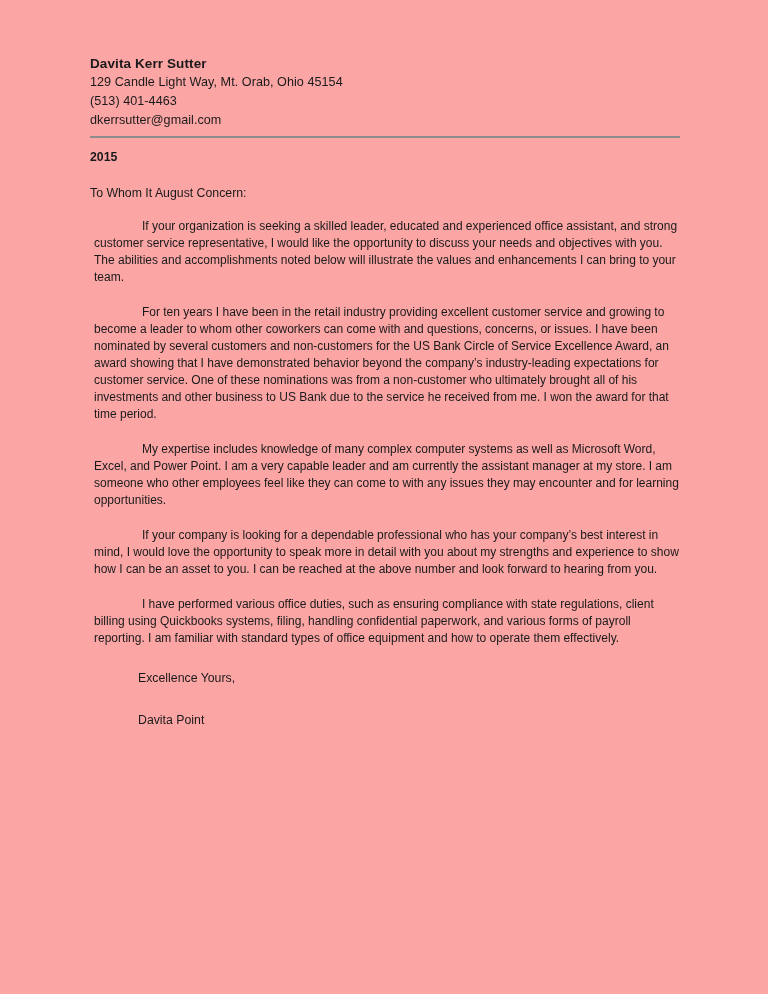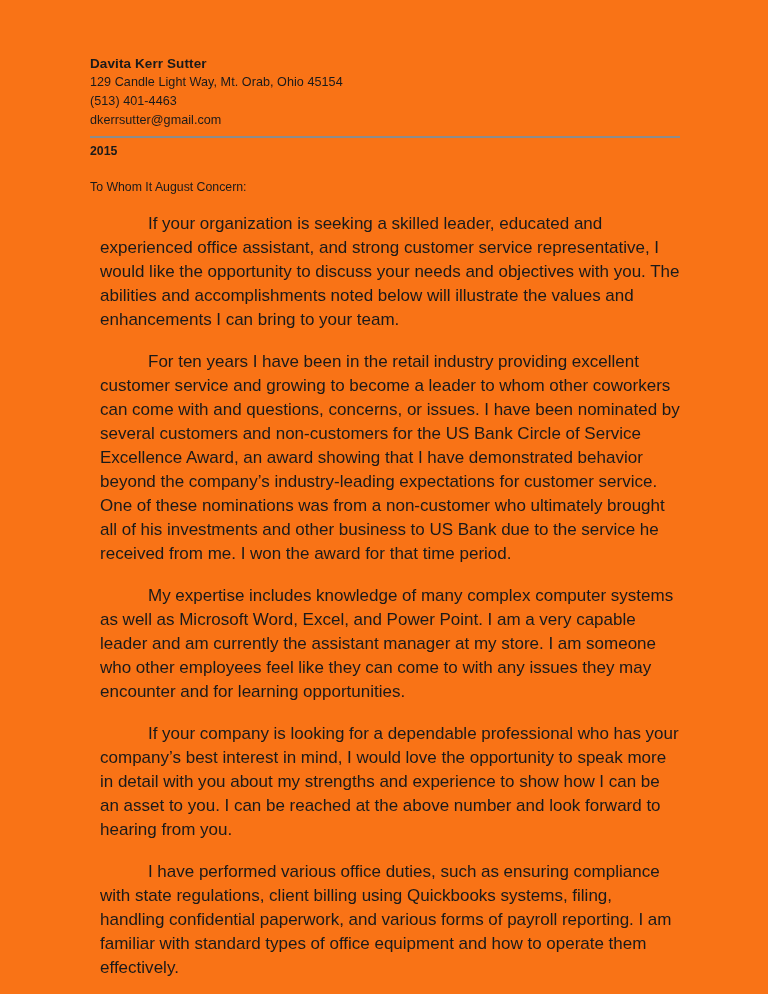--- a/index.html
+++ b/index.html
@@ -12,21 +12,21 @@
     height: 994px;
     font-family: "Liberation Sans", sans-serif;
     color: #1a1a1a;
     -webkit-font-smoothing: antialiased;
   }
 
   .page {
     position: relative;
     width: 768px;
     height: 994px;
-    background: #f97316;
+    background: #fca5a5;
     box-sizing: border-box;
   }
 
   .letter {
     position: absolute;
     left: 90px;
     top: 54px;
     width: 590px;
   }
 
@@ -55,39 +55,39 @@
     background: #8c8c8c;
     border: 0;
   }
 
   
   .date-line {
     font-size: 12.3px;
     font-weight: bold;
     line-height: 18px;
     margin: 0;
-    padding-top: 4px;
+    padding-top: 10px;
   }
 
   .salutation {
     font-size: 12.3px;
     line-height: 18px;
     margin: 0;
     padding-top: 18px;
   }
 
   
   .body-block {
     padding-top: 16px;
   }
 
   .para {
-    font-size: 17px;
-    line-height: 24px;
-    margin: 0 0 18px 10px;
+    font-size: 12px;
+    line-height: 17px;
+    margin: 0 0 18px 4px;
     text-indent: 48px;
     text-align: left;
     letter-spacing: 0.01px;
     word-spacing: -0.1px;
   }
 
   
   .closing-block {
     padding-top: 4px;
     padding-left: 48px;

